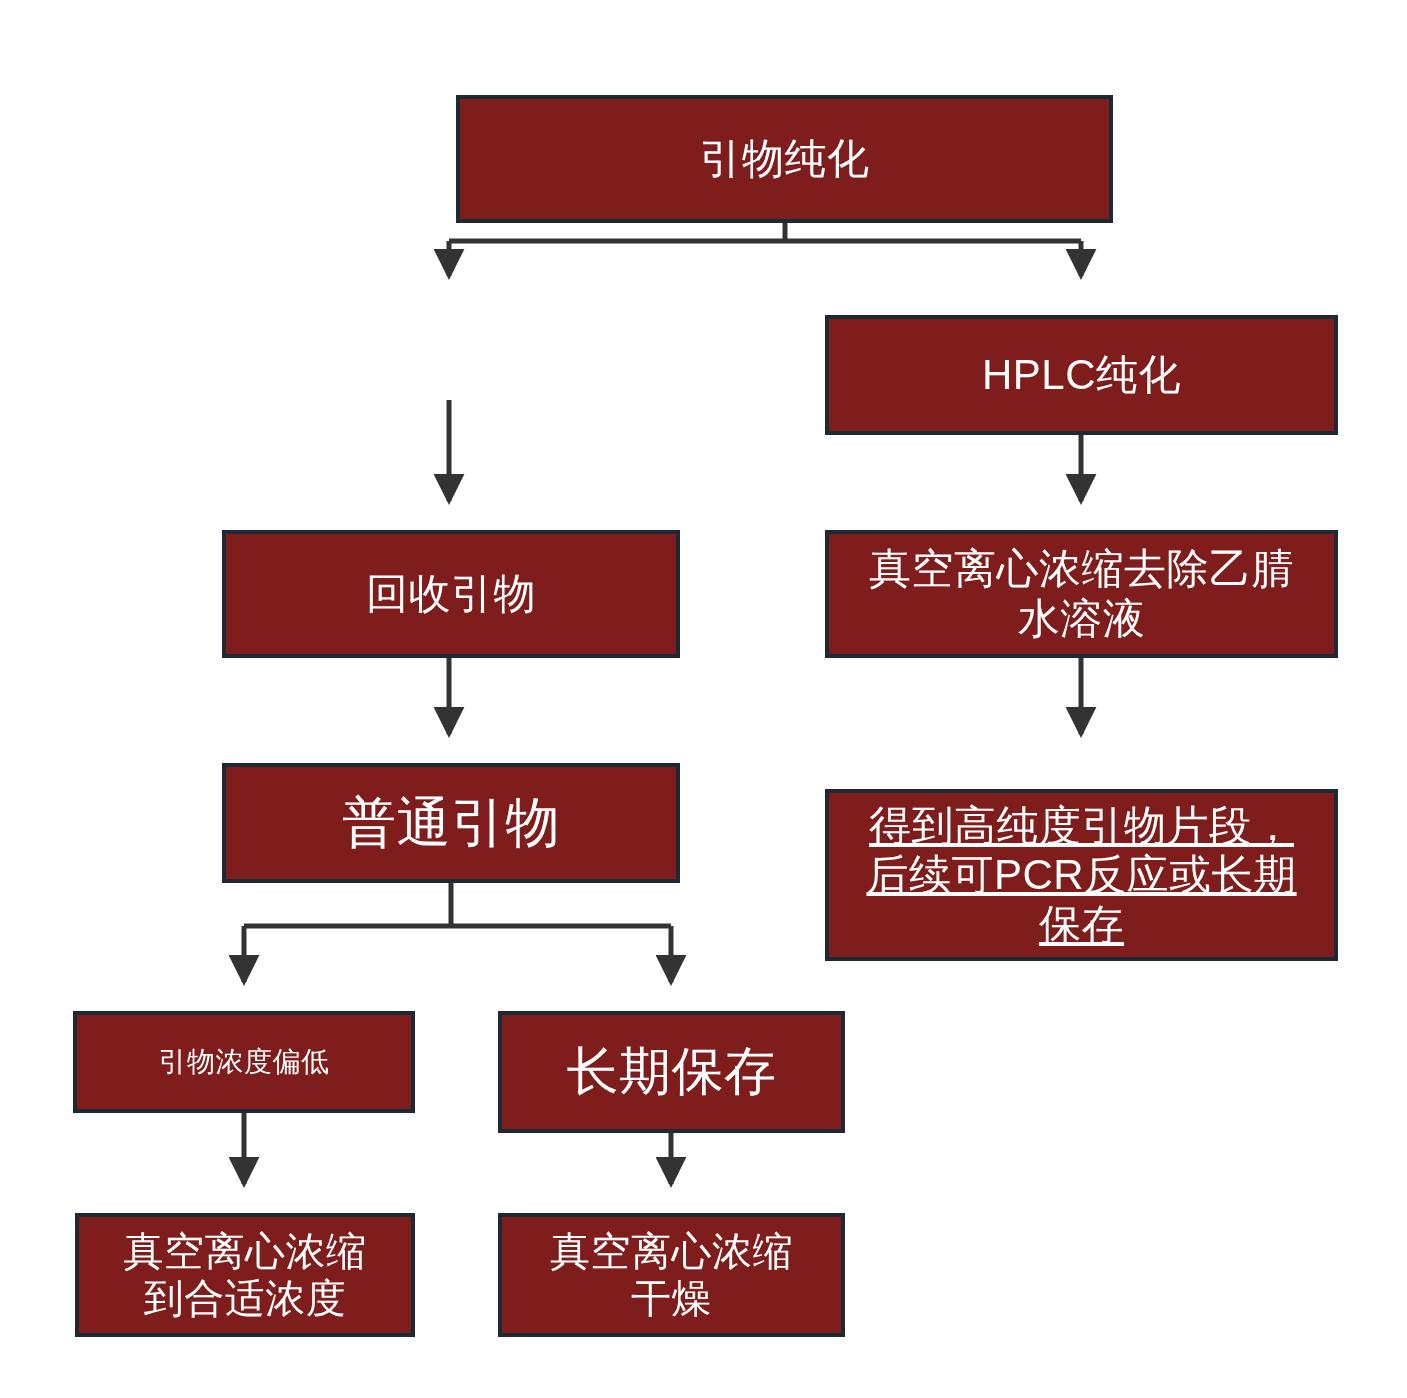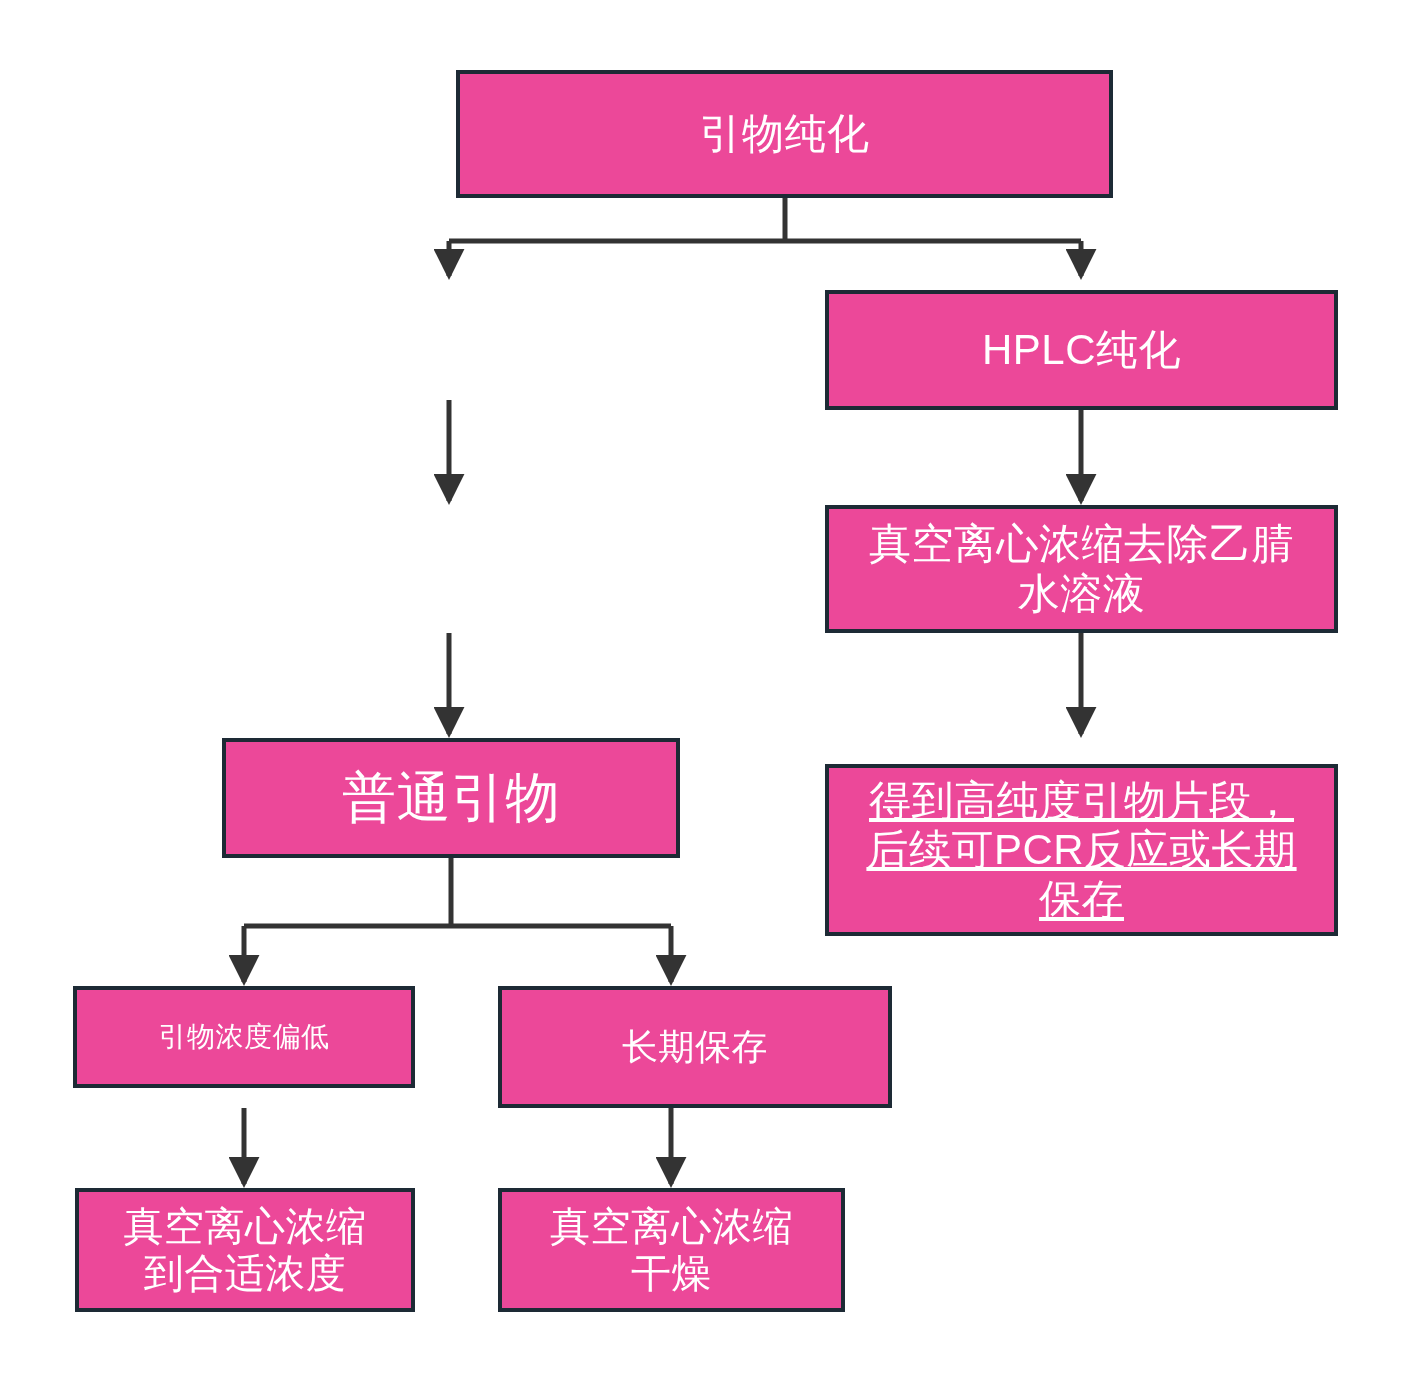--- a/index.html
+++ b/index.html
@@ -21,41 +21,42 @@
     position: absolute;
     left: 0;
     top: 0;
     width: 1407px;
     height: 1398px;
     pointer-events: none;
   }
   .node {
     position: absolute;
     box-sizing: border-box;
-    background: #ec4899;
+    background: #7f1d1d;
     border: 4px solid #1D2A35;
     color: #FFFFFF;
     display: flex;
     align-items: center;
     justify-content: center;
     text-align: center;
     line-height: 1.18;
     white-space: pre-line;
     letter-spacing: 0.5px;
     z-index: 2;
+    margin-top: 25px;
   }
   .n-top      { left: 456px;  top: 70px;   width: 657px; height: 128px; font-size: 42px; }
   .n-page     { left: 220px;  top: 280px;  width: 460px; height: 120px; font-size: 42px; }
   .n-hplc     { left: 825px;  top: 290px;  width: 513px; height: 120px; font-size: 42px; }
   .n-recover  { left: 222px;  top: 505px;  width: 458px; height: 128px; font-size: 42px; }
   .n-vacuum1  { left: 825px;  top: 505px;  width: 513px; height: 128px; font-size: 42px; }
   .n-normal   { left: 222px;  top: 738px;  width: 458px; height: 120px; font-size: 54px; }
   .n-highpure { left: 825px;  top: 764px;  width: 513px; height: 172px; font-size: 42px; text-decoration: underline; }
   .n-lowconc  { left: 73px;   top: 986px;  width: 342px; height: 102px; font-size: 28px; text-align: center; }
-  .n-longterm { left: 498px;  top: 986px;  width: 394px; height: 122px; font-size: 36px; }
+  .n-longterm { left: 498px;  top: 986px;  width: 347px; height: 122px; font-size: 52px; }
   .n-toconc   { left: 75px;   top: 1188px; width: 340px; height: 124px; font-size: 40px; }
   .n-dry      { left: 498px;  top: 1188px; width: 347px; height: 124px; font-size: 40px; }
 </style>
 </head>
 <body>
 
 <div id="canvas">
 
   <svg id="edge-layer" viewBox="0 0 1407 1398" width="1407" height="1398" xmlns="http://www.w3.org/2000/svg">
     <defs>
@@ -82,20 +83,21 @@
     <path d="M 244 926 L 244 982" stroke="#333333" stroke-width="5" fill="none" marker-end="url(#arrowhead)"></path>
     <path d="M 671 926 L 671 982" stroke="#333333" stroke-width="5" fill="none" marker-end="url(#arrowhead)"></path>
 
     <path d="M 244 1108 L 244 1184" stroke="#333333" stroke-width="5" fill="none" marker-end="url(#arrowhead)"></path>
 
     <path d="M 671 1108 L 671 1184" stroke="#333333" stroke-width="5" fill="none" marker-end="url(#arrowhead)"></path>
   </svg>
 
   <div class="node n-top">引物纯化</div>
   <div class="node n-hplc">HPLC纯化</div>
+  <div class="node n-recover">回收引物</div>
   <div class="node n-vacuum1">真空离心浓缩去除乙腈
 水溶液</div>
   <div class="node n-normal">普通引物</div>
   <div class="node n-highpure">得到高纯度引物片段，
 后续可PCR反应或长期
 保存</div>
   <div class="node n-lowconc">引物浓度偏低</div>
   <div class="node n-longterm">长期保存</div>
   <div class="node n-toconc">真空离心浓缩
 到合适浓度</div>

